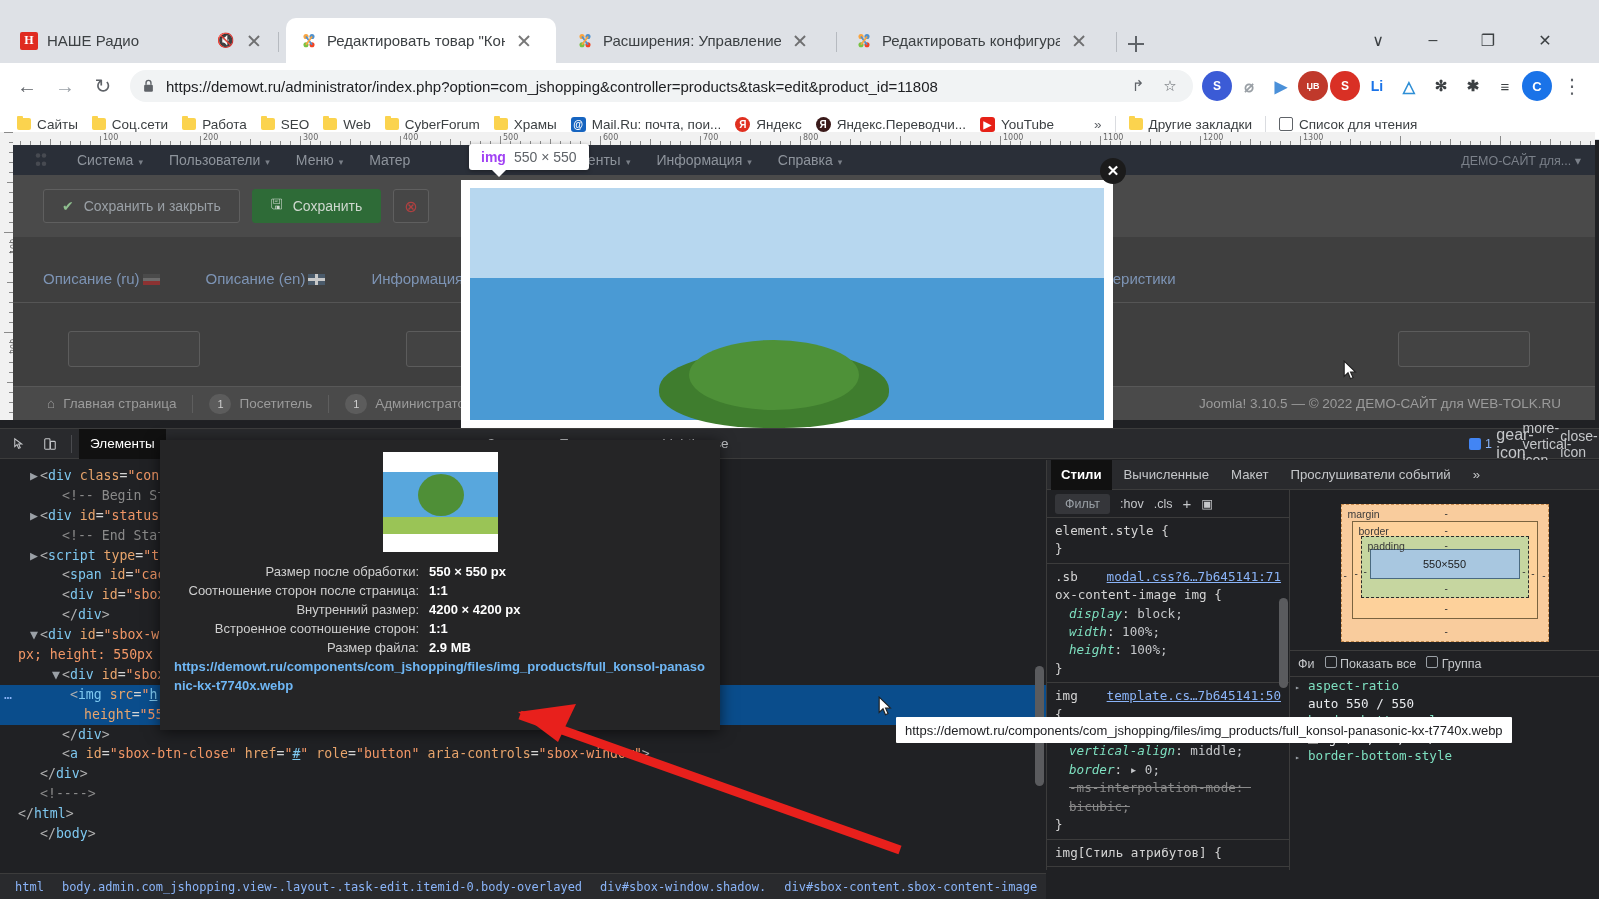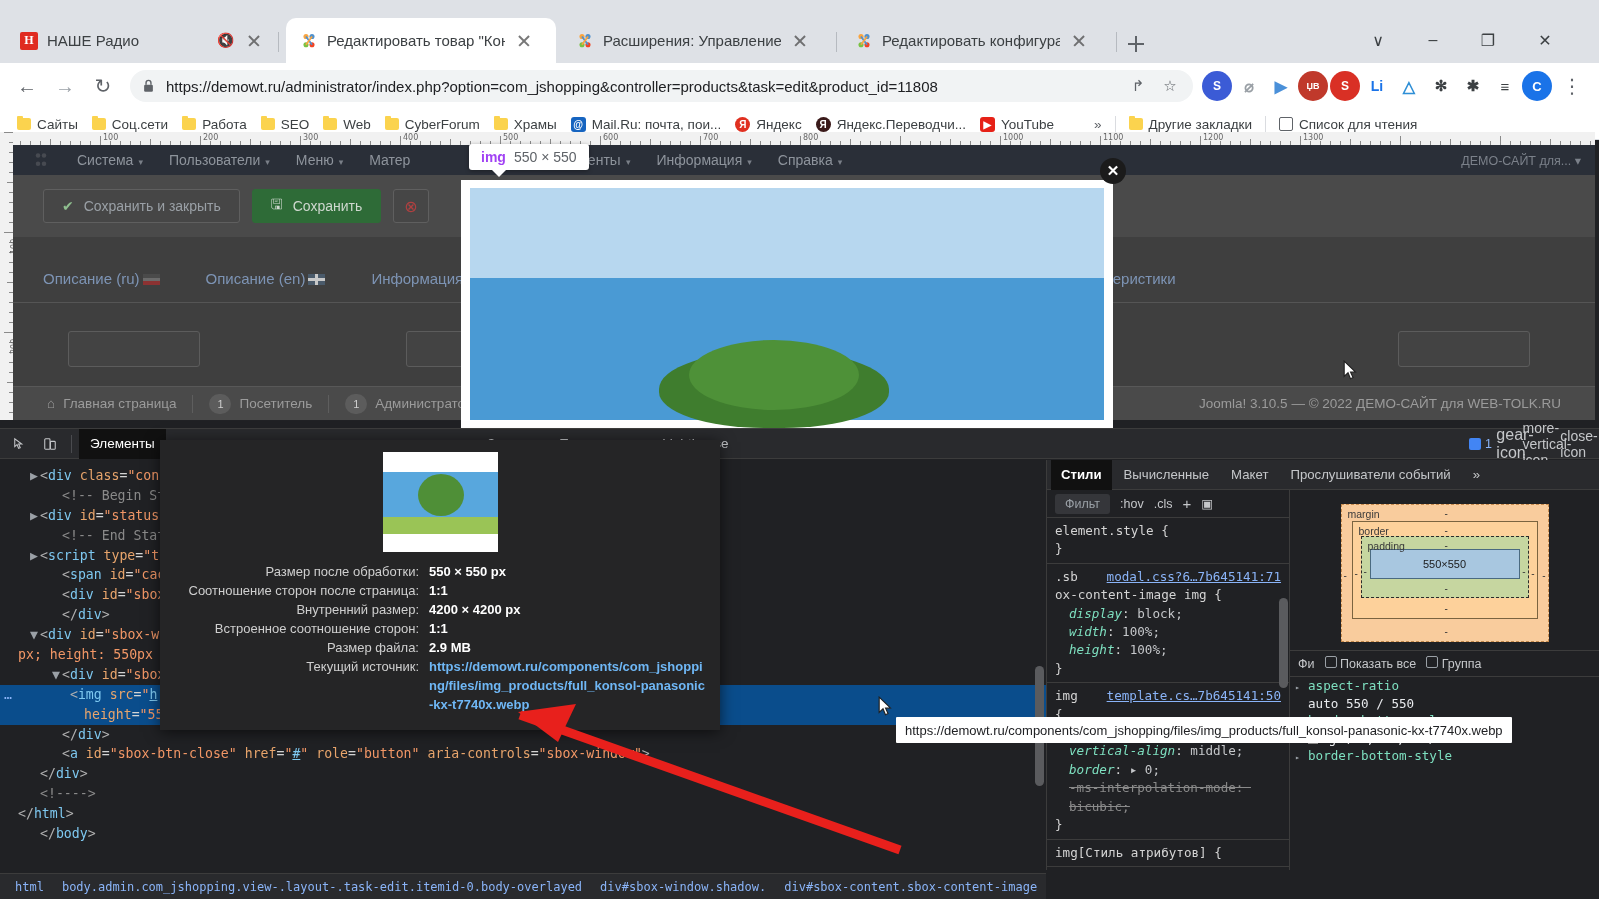--- a/index.html
+++ b/index.html
@@ -808,21 +808,20 @@
         </div>
         <div class="inforow">
           <span class="lbl">Встроенное соотношение сторон:</span>
           <span class="val">1:1</span>
         </div>
         <div class="inforow">
           <span class="lbl">Размер файла:</span>
           <span class="val">2.9 MB</span>
         </div>
         <div class="inforow">
-          <span class="lbl">Текущий источник:</span>
           <span class="val link">https://demowt.ru/components/com_jshopping/files/img_products/full_konsol-panasonic-kx-t7740x.webp</span>
         </div>
       </div>
   </div>
 
   <div class="urlbubble">https://demowt.ru/components/com_jshopping/files/img_products/full_konsol-panasonic-kx-t7740x.webp</div>
 
   <svg class="redarrow" width="530" height="200" viewBox="0 0 530 200">
     <path d="M520 190 L140 55" stroke="#e8201c" stroke-width="9" fill="none"></path>
     <path d="M138 52 L196 44 L178 82 Z" fill="#e8201c"></path>

